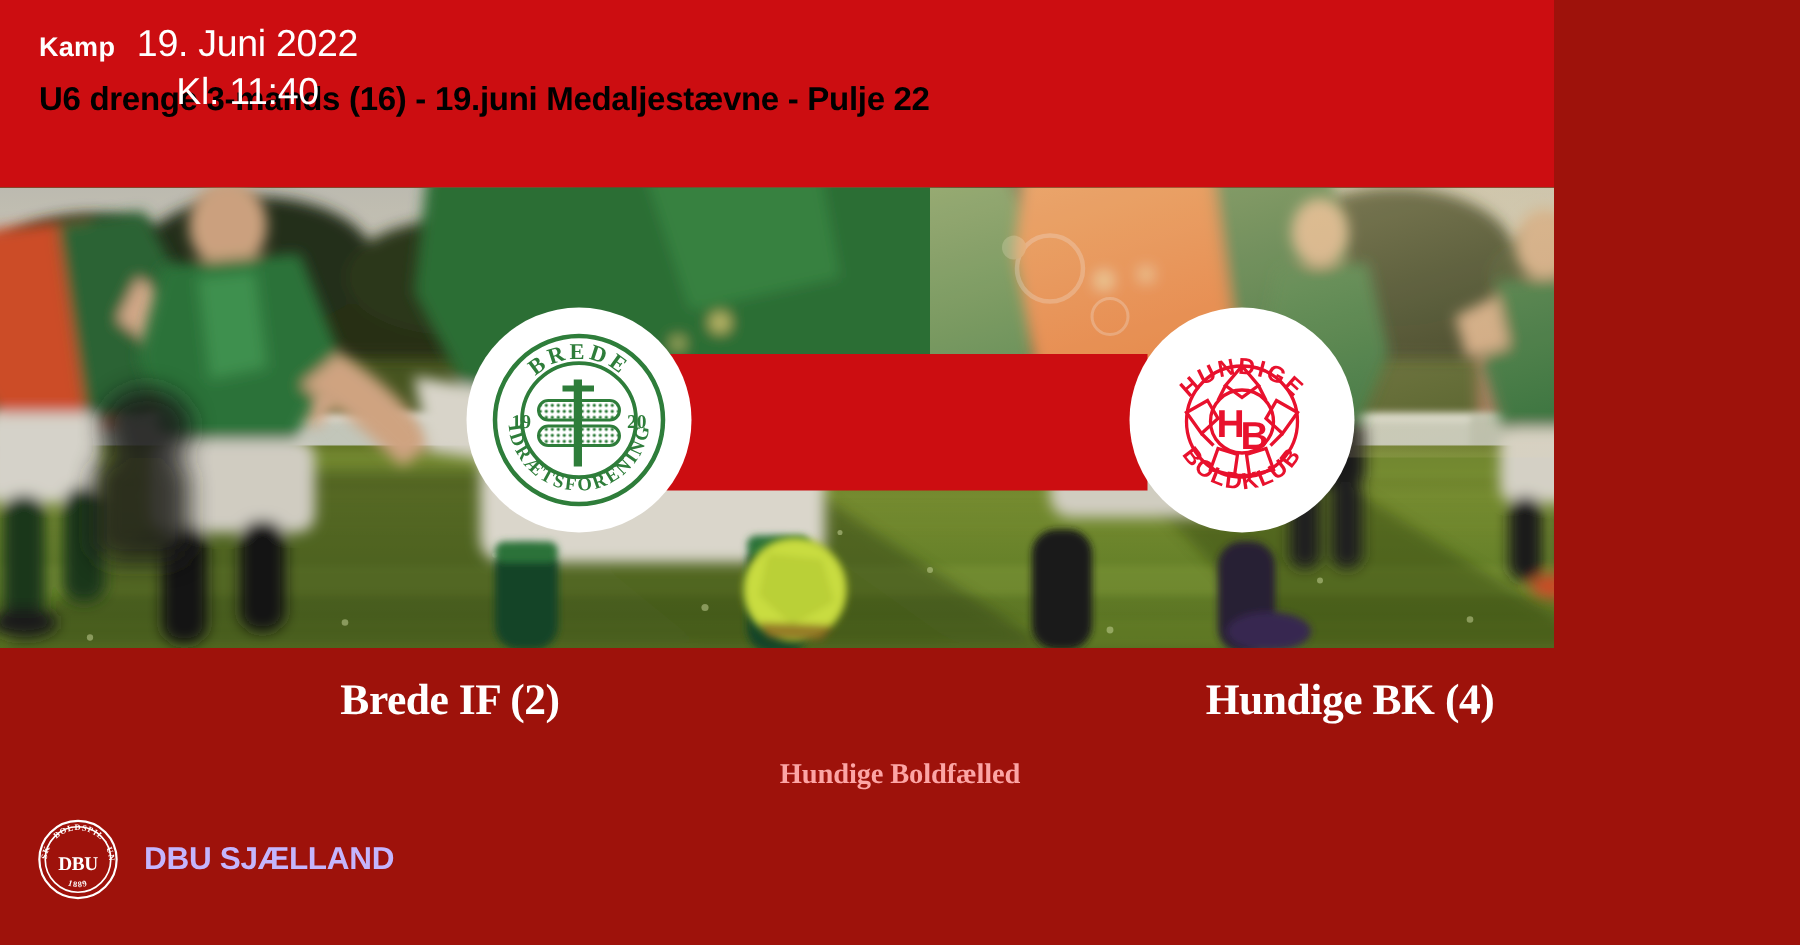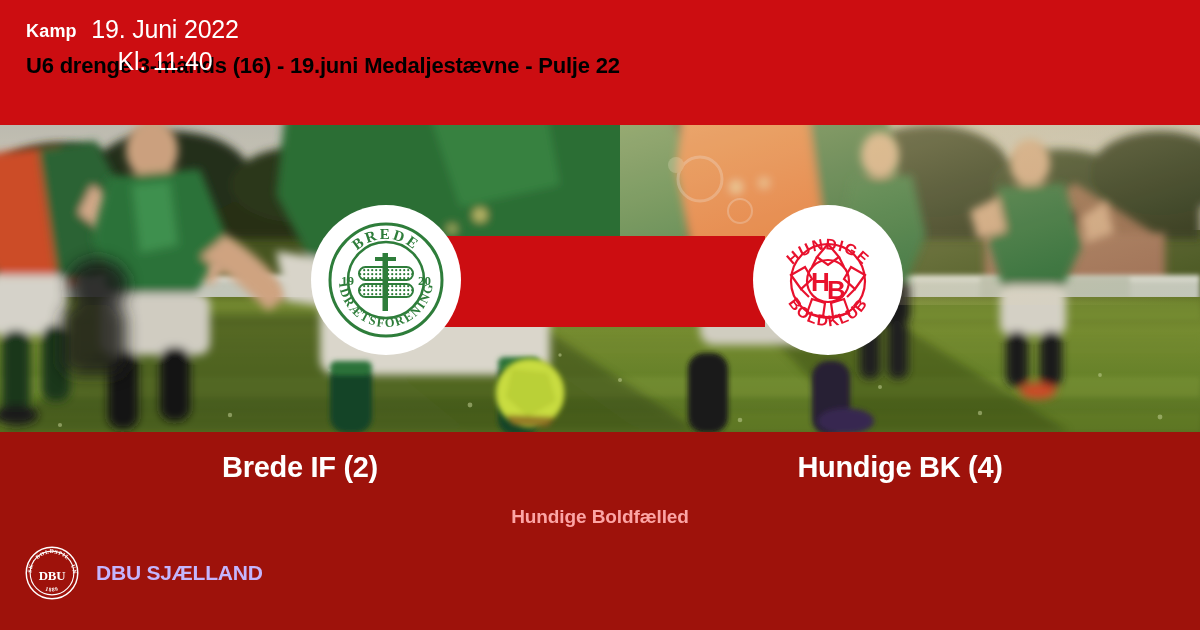--- a/index.html
+++ b/index.html
@@ -4,21 +4,21 @@
 <style>
   * { box-sizing: border-box; margin: 0; padding: 0; }
   html, body {
     width: 1200px; height: 630px;
     background: #9E120B;
     font-family: "Liberation Sans", sans-serif;
     overflow: hidden;
   }
   .poster {
     position: relative;
-    width: 1200px; height: 630px;
+    width: 1036px; height: 630px;
     background: #9E120B;
     overflow: hidden;
   }
 
   
   .header {
     position: absolute;
     left: 0; top: 0;
     width: 1200px; height: 125px;
     background: #CC0D11;
@@ -91,20 +91,21 @@
   .club-logo.home { left: 311px; top: 205px; }
   .club-logo.away { left: 753px; top: 205px; }
   .club-logo svg { display: block; }
 
   
   .scoreline {
     position: absolute;
     left: 0; top: 432px;
     width: 1200px; height: 198px;
     background: #9E120B;
+    font-family: Liberation Serif, serif;
   }
   .teams {
     position: absolute;
     left: 0; top: 19px;
     width: 1200px;
     display: flex;
     align-items: baseline;
   }
   .team {
     width: 600px;

